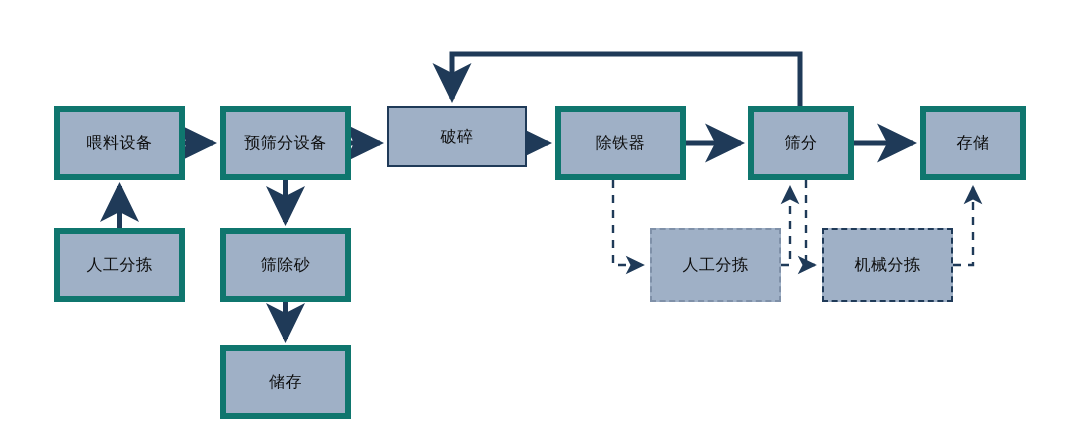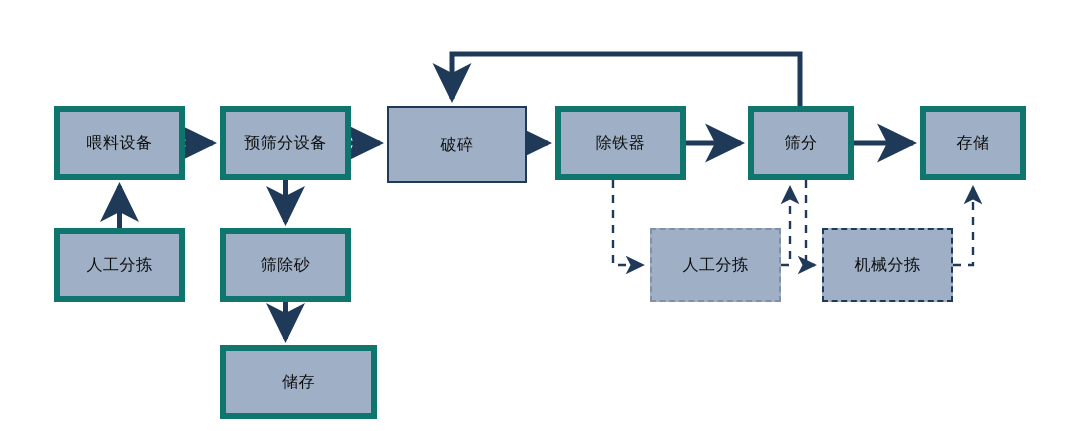--- a/index.html
+++ b/index.html
@@ -106,25 +106,25 @@
   </div>
 
   <div class="node" style="left:220px; top:106px; width:131px; height:74px;">
     <span class="node-label">预筛分设备</span>
   </div>
 
   <div class="node" style="left:220px; top:228px; width:131px; height:74px;">
     <span class="node-label">筛除砂</span>
   </div>
 
-  <div class="node" style="left:220px; top:345px; width:157px; height:74px;">
+  <div class="node" style="left:220px; top:345px; width:131px; height:74px;">
     <span class="node-label">储存</span>
   </div>
 
-  <div class="node thick" style="left:387px; top:106px; width:140px; height:77px;">
+  <div class="node thick" style="left:387px; top:106px; width:140px; height:61px;">
     <span class="node-label">破碎</span>
   </div>
 
   <div class="node" style="left:555px; top:106px; width:131px; height:74px;text-align:right;">
     <span class="node-label">除铁器</span>
   </div>
 
   <div class="node dashed-light" style="left:650px; top:228px; width:131px; height:74px;">
     <span class="node-label">人工分拣</span>
   </div>

